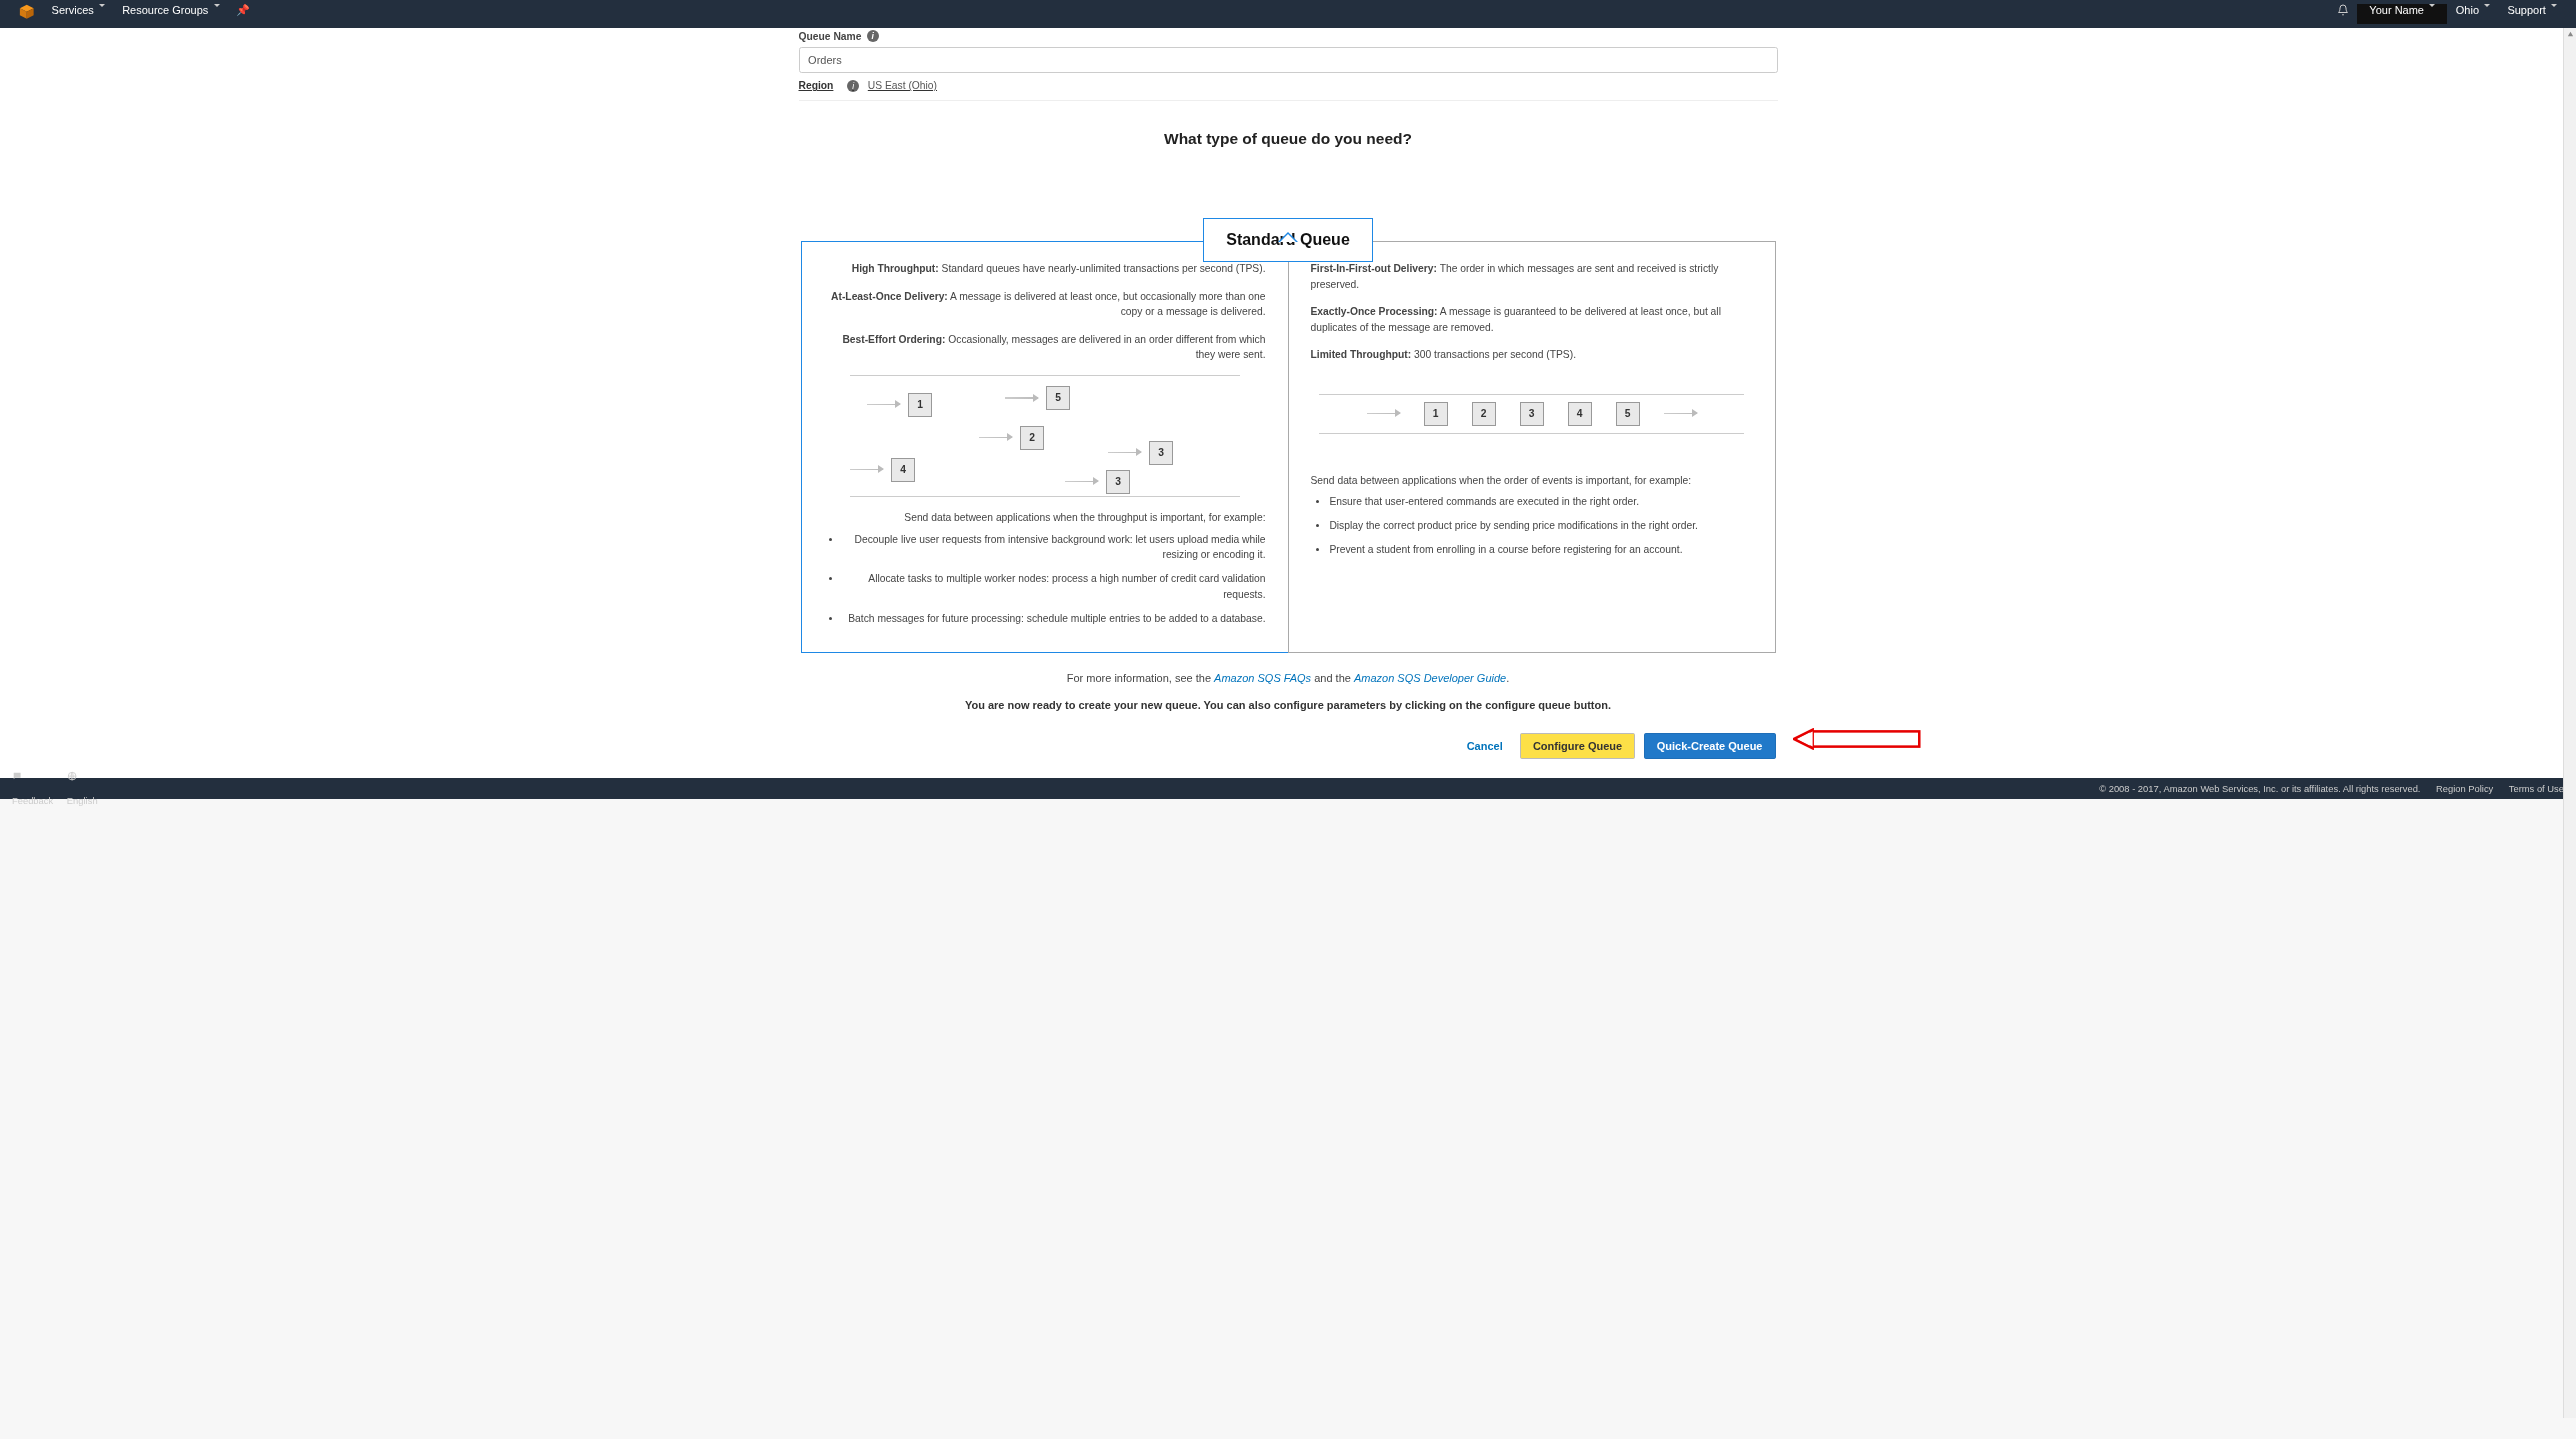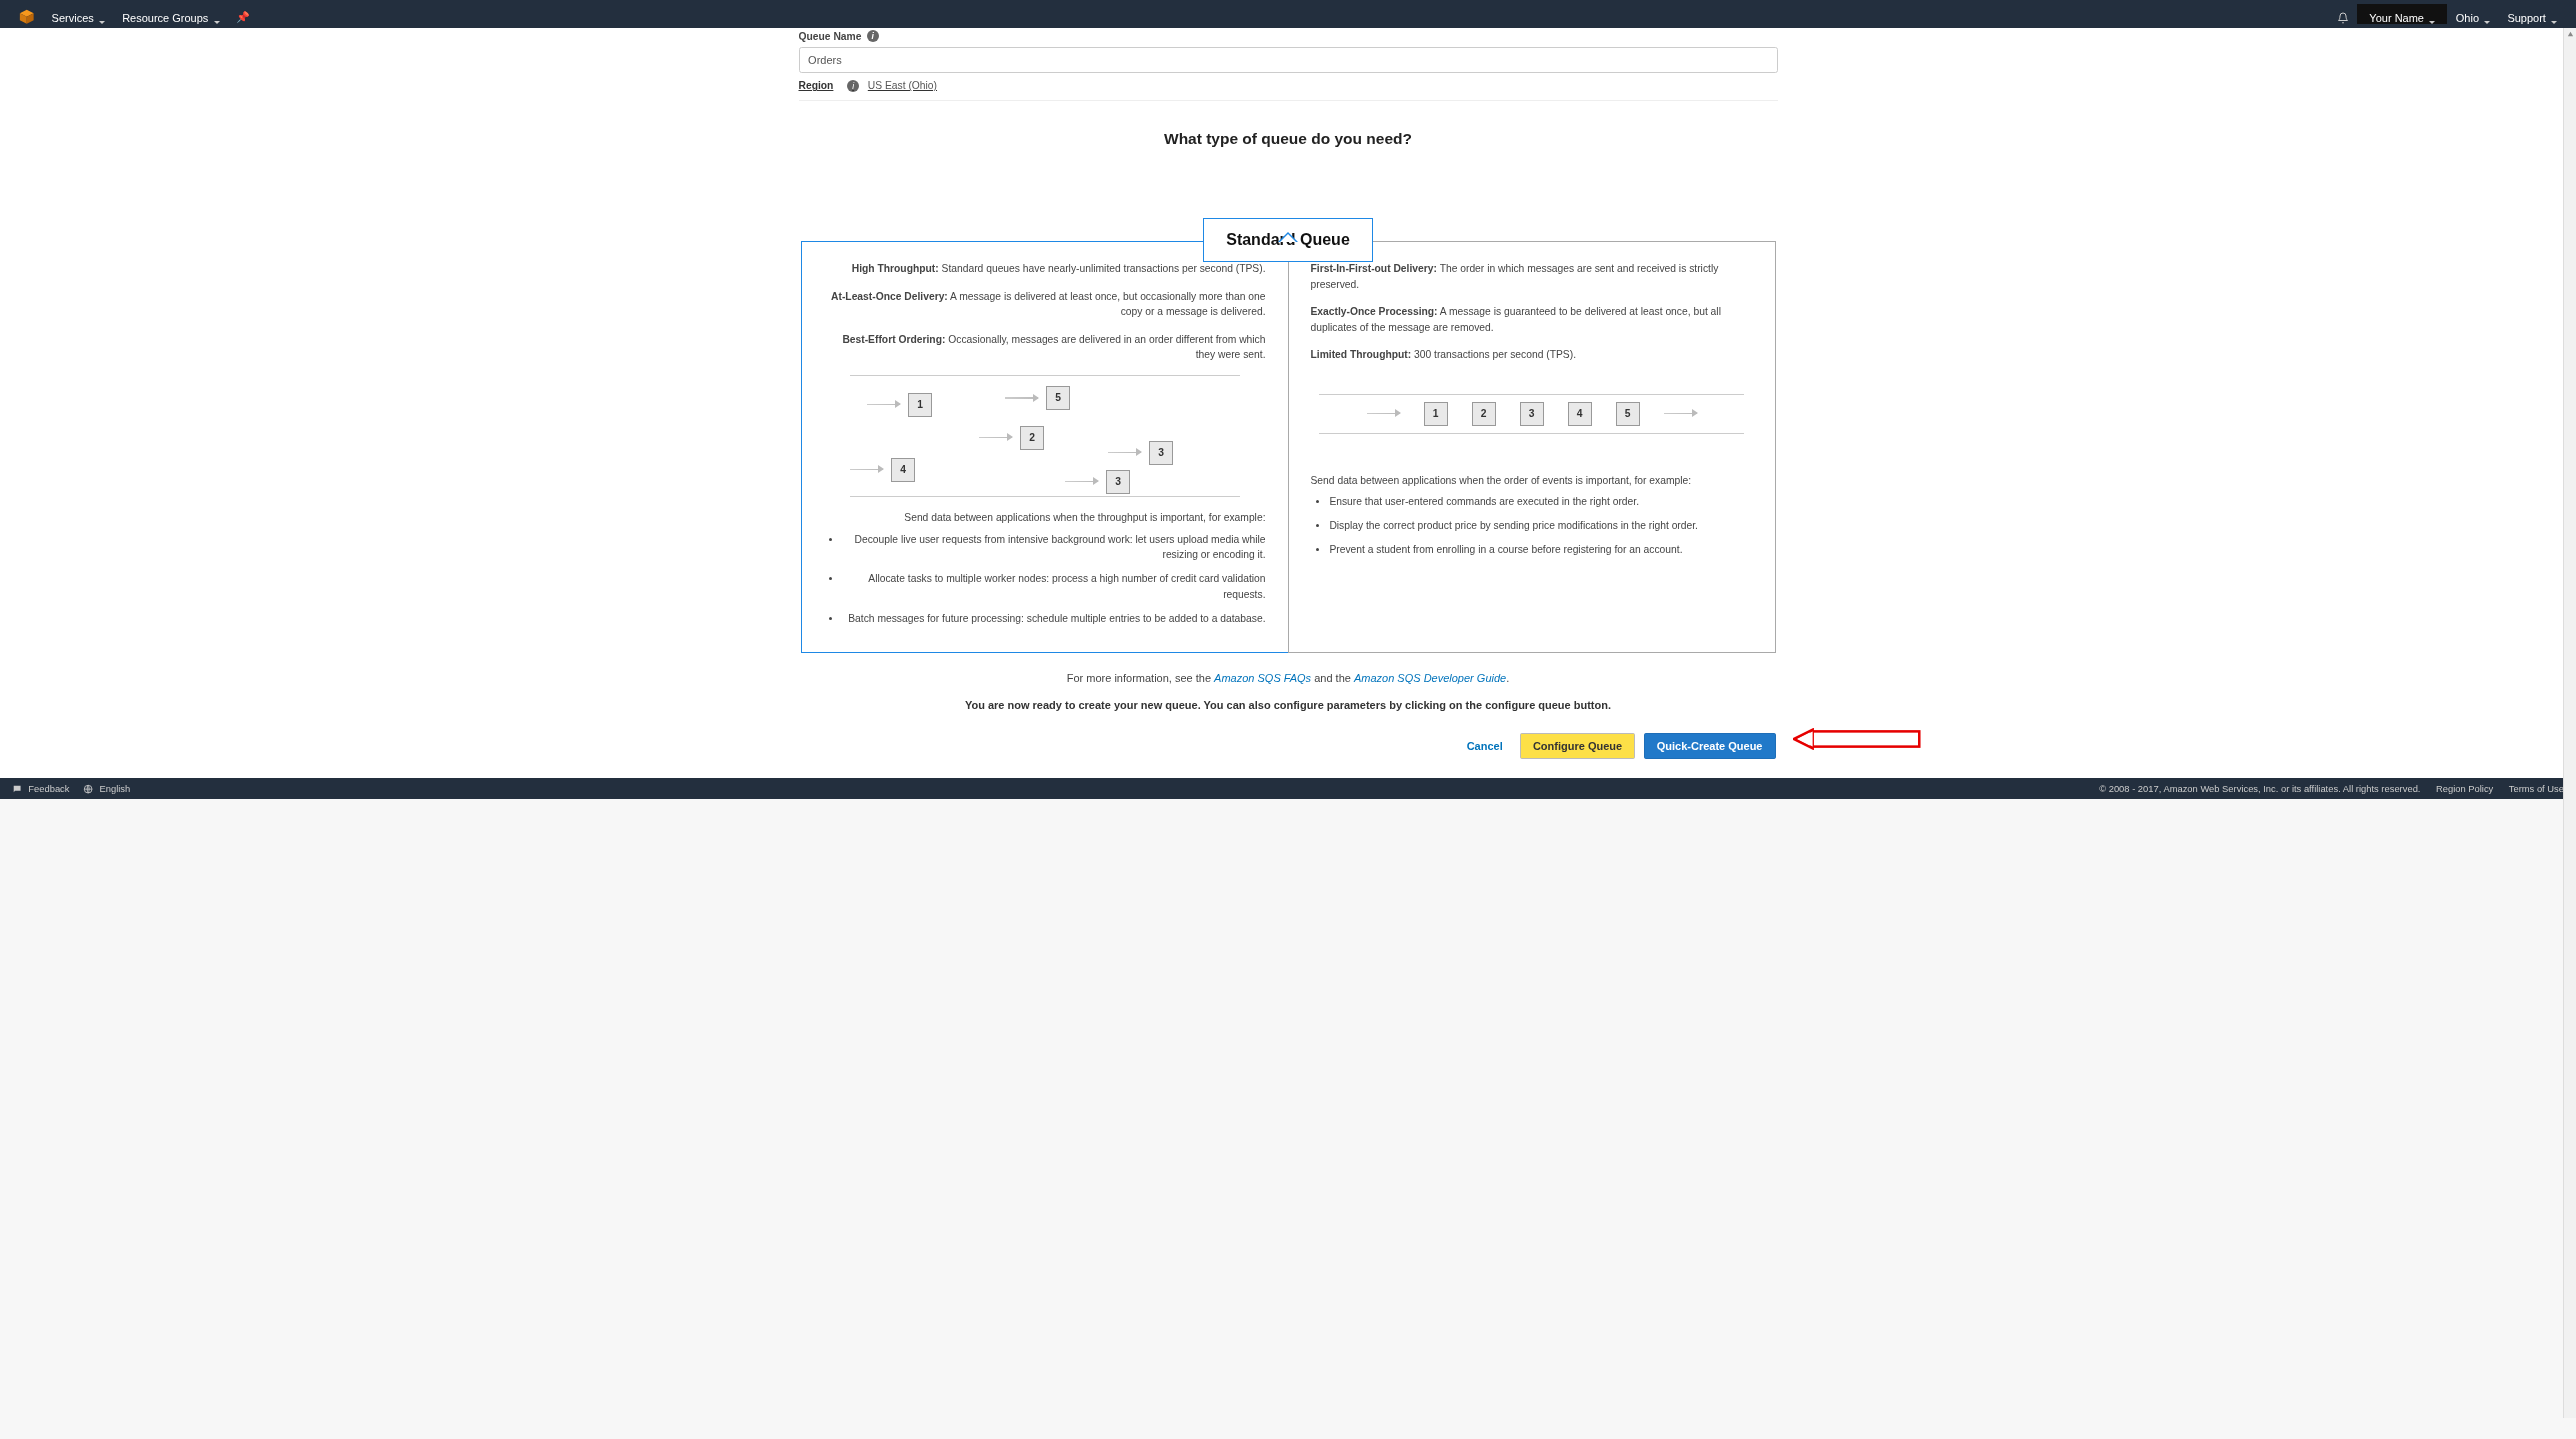--- a/index.html
+++ b/index.html
@@ -16,21 +16,21 @@
     background: #232f3e;
     color: #fff;
     display: flex;
     align-items: center;
     padding: 0 10.3px;
     min-width: 1030px;
   }
   .aws-top-left { display: flex; align-items: center; flex: none; }
   .aws-top-right { margin-left: auto; display: flex; align-items: center; }
   .aws-nav-item {
-    display: flex; align-items: flex-end; gap: 5.2px;
+    display: flex; align-items: flex-start; gap: 5.2px;
     padding: 0 8.6px; height: 20px; cursor: pointer; white-space: nowrap;
     font-size: 11px;
   }
   .aws-nav-username {
     background: #111; padding: 0 12px;
   }
   .caret-down {
     width: 0; height: 0; border-left: 3.4px solid transparent;
     border-right: 3.4px solid transparent; border-top: 3.4px solid #ccc;
     display: inline-block;
@@ -170,21 +170,21 @@
   .red-arrow {
     position: absolute; right: -146px; top: 0;
     width: 129px; height: 20.6px;
   }
 
   .aws-bottom {
     height: 20.6px; background: #232f3e; color: #ccc; font-size: 9.4px;
     display: flex; align-items: center; padding: 0 12px; min-width: 1030px;
   }
   .aws-bottom-left { display: flex; gap: 13.7px; align-items: center; }
-  .bottom-item { display: flex; align-items: flex-end; gap: 6px; cursor: pointer; }
+  .bottom-item { display: flex; align-items: flex-start; gap: 14px; cursor: pointer; flex-direction: column; }
   .aws-bottom-right { margin-left: auto; display: flex; align-items: center; gap: 15.5px; }
   .aws-bottom a { color: #ccc; text-decoration: none; }
 
   .scroll-col {
     position: fixed; right: 0; top: 28px; bottom: 20.6px; width: 12px;
     background: #f1f1f1; border-left: 0.9px solid #ddd;
   }
   .scroll-up-btn {
     position: absolute; top: 0; left: 0; right: 0; height: 13.7px;
     display: flex; align-items: center; justify-content: center;

